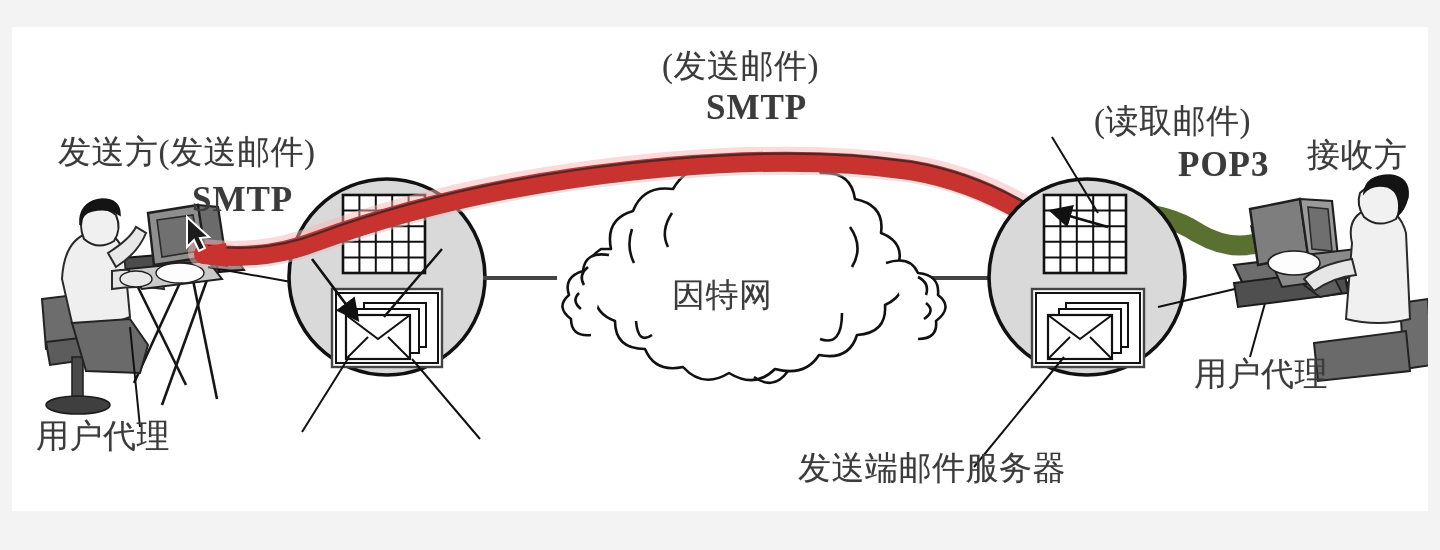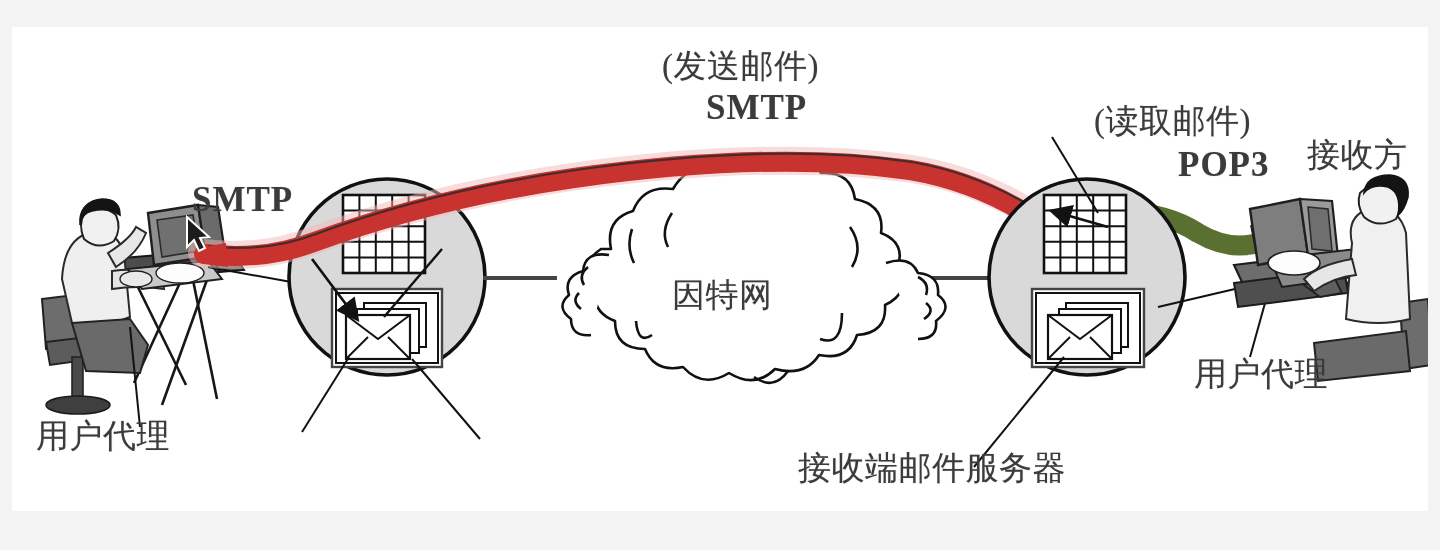--- a/index.html
+++ b/index.html
@@ -234,38 +234,39 @@
         <path d="M1348,166 Q1362,152 1382,160 Q1394,174 1384,192 Q1366,202 1352,190 Q1344,178 1348,166 Z" fill="#f1f1f1" stroke="#222" stroke-width="2"></path>
 
         <path d="M1352,166 Q1354,148 1378,148 Q1398,150 1396,170 Q1392,184 1386,188 Q1390,166 1376,160 Q1360,156 1352,166 Z" fill="#141414" stroke="#141414" stroke-width="1.6"></path>
       </g>
 
       <g transform="translate(175,190)">
         <path d="M0,0 L0,30 L7,23 L12,34 L18,31 L13,21 L22,20 Z" fill="#1c1c1c" stroke="#ffffff" stroke-width="2"></path>
       </g>
     </svg>
 
+    <div class="lbl cn" style="left:46px;top:108px;">发送方(发送邮件)</div>
 
     <div class="lbl proto" style="left:180px;top:155px;">SMTP</div>
 
     <div class="lbl cn centered" style="left:650px;top:22px;">(发送邮件)</div>
 
     <div class="lbl proto" style="left:694px;top:63px;">SMTP</div>
 
 
     <div class="lbl cn" style="left:1082px;top:77px;">(读取邮件)</div>
 
     <div class="lbl proto" style="left:1131px;top:120px;margin-left:35px;">POP3</div>
 
     <div class="lbl cn" style="left:1295px;top:111px;">接收方</div>
 
     <div class="lbl cn" style="left:660px;top:251px;">因特网</div>
 
     <div class="lbl cn" style="left:24px;top:392px;">用户代理</div>
 
 
 
-    <div class="lbl cn" style="left:786px;top:424px;">接收端邮件服务器</div>
+    <div class="lbl cn" style="left:786px;top:424px;">发送端邮件服务器</div>
 
     <div class="lbl cn" style="left:1182px;top:330px;">用户代理</div>
 
   </div>
 </div>
 
 </body></html>

